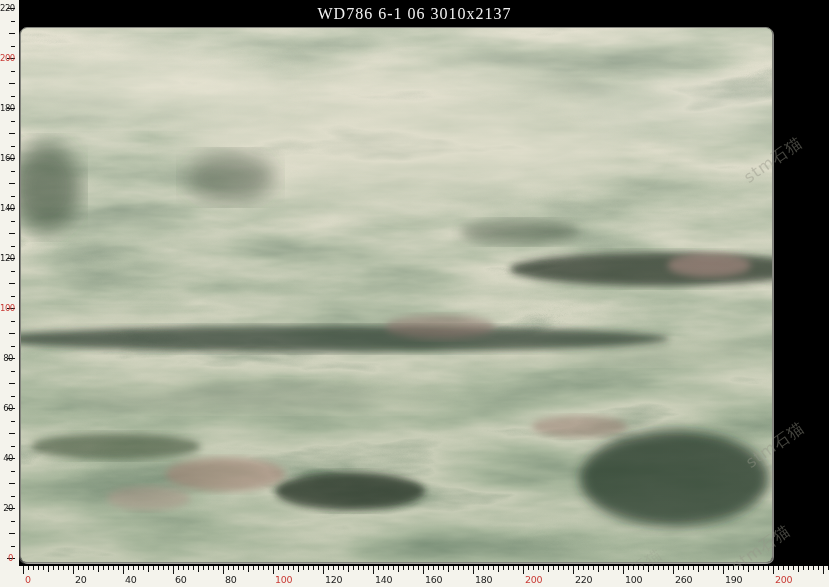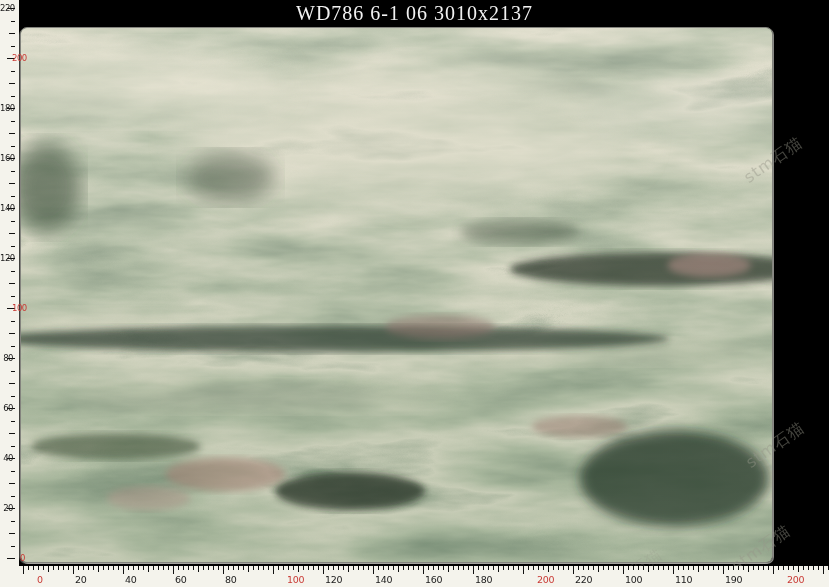--- a/index.html
+++ b/index.html
@@ -3,21 +3,21 @@
 <meta charset="utf-8">
 <style>
   html,body{margin:0;padding:0;background:#000;}
   #stage{position:relative;width:829px;height:587px;background:var(--bg,#000);overflow:hidden;
          font-family:"DejaVu Sans",sans-serif;}
 
   
   #title-bar{position:absolute;left:0;top:0;width:829px;height:27px;background:var(--bg,#000);
              display:flex;align-items:center;justify-content:center;z-index:5;}
   #title-bar span{color:var(--title-color,#f2f2f2);font-family:"Liberation Serif","DejaVu Serif",serif;
-                  font-size:20px;letter-spacing:1px;white-space:pre;}
+                  font-size:16px;letter-spacing:1px;white-space:pre;}
 
   
   #slab{position:absolute;left:20px;top:27px;width:753px;height:536px;border-radius:7px;
         overflow:hidden;box-sizing:border-box;z-index:1;
         border:1px solid rgba(240,240,230,.55);
         box-shadow:1px 1px 0 rgba(250,250,242,.55), -1px 1px 0 rgba(250,250,242,.25);}
   #slab svg{display:block;width:100%;height:100%;}
   #slab-tint{position:absolute;inset:0;pointer-events:none;
      background:linear-gradient(180deg,rgba(236,234,222,.16) 0%,rgba(150,170,140,.10) 45%,
                 rgba(110,142,104,.20) 75%,rgba(118,148,112,.26) 100%);}
@@ -26,21 +26,21 @@
   #left-ruler{position:absolute;left:0;top:0;width:19px;height:587px;background:var(--ruler-bg,#f4f3ec);z-index:6;}
   #bottom-ruler{position:absolute;left:0;top:566px;width:829px;height:21px;background:var(--ruler-bg,#f4f3ec);z-index:6;}
   .lt{position:absolute;right:4px;width:4px;height:1px;background:var(--tick,#111);}
   .lt.mid{width:6px}.lt.major{width:8px}
   .bt{position:absolute;top:0;width:1px;height:4px;background:var(--tick,#111);}
   .bt.mid{height:6px}.bt.major{height:8px}
   .ll{position:absolute;left:0;width:13px;height:10px;line-height:10px;text-align:right;
       font-size:8.5px;letter-spacing:-0.5px;color:var(--label,#1a1a1a);}
   .bl{position:absolute;top:8px;height:11px;line-height:11px;text-align:left;
       font-size:9.5px;letter-spacing:-0.3px;color:var(--label,#1a1a1a);}
-  .red{color:var(--label-red,#c93a35);padding-left:12px;}
+  .red{color:var(--label-red,#c93a35);}
 
   
   #watermarks{position:absolute;inset:0;pointer-events:none;z-index:4;}
   .wm{position:absolute;white-space:nowrap;transform:rotate(-35deg);
       color:var(--wm,rgba(150,150,138,.45));font-size:16px;letter-spacing:1px;}
 </style>
 </head>
 <body>
 
 <div id="stage" style="--bg: #000000; --ruler-bg: #f4f3ec; --tick: #111111; --label: #1a1a1a; --label-red: #c93a35; --title-color: #f2f2f2; --wm: rgba(150,150,138,0.45);">
@@ -337,18 +337,18 @@
       <div class="bl" style="left: 175px;">60</div>
       <div class="bl" style="left: 225px;">80</div>
       <div class="bl red" style="left: 275px;">100</div>
       <div class="bl" style="left: 325px;">120</div>
       <div class="bl" style="left: 375px;">140</div>
       <div class="bl" style="left: 425px;">160</div>
       <div class="bl" style="left: 475px;">180</div>
       <div class="bl red" style="left: 525px;">200</div>
       <div class="bl" style="left: 575px;">220</div>
       <div class="bl" style="left: 625px;">100</div>
-      <div class="bl" style="left: 675px;">110</div>
+      <div class="bl" style="left: 675px;">260</div>
       <div class="bl" style="left: 725px;">190</div>
       <div class="bl red" style="left: 775px;">200</div>
     </div>
 
 </div>
 
 </body></html>

